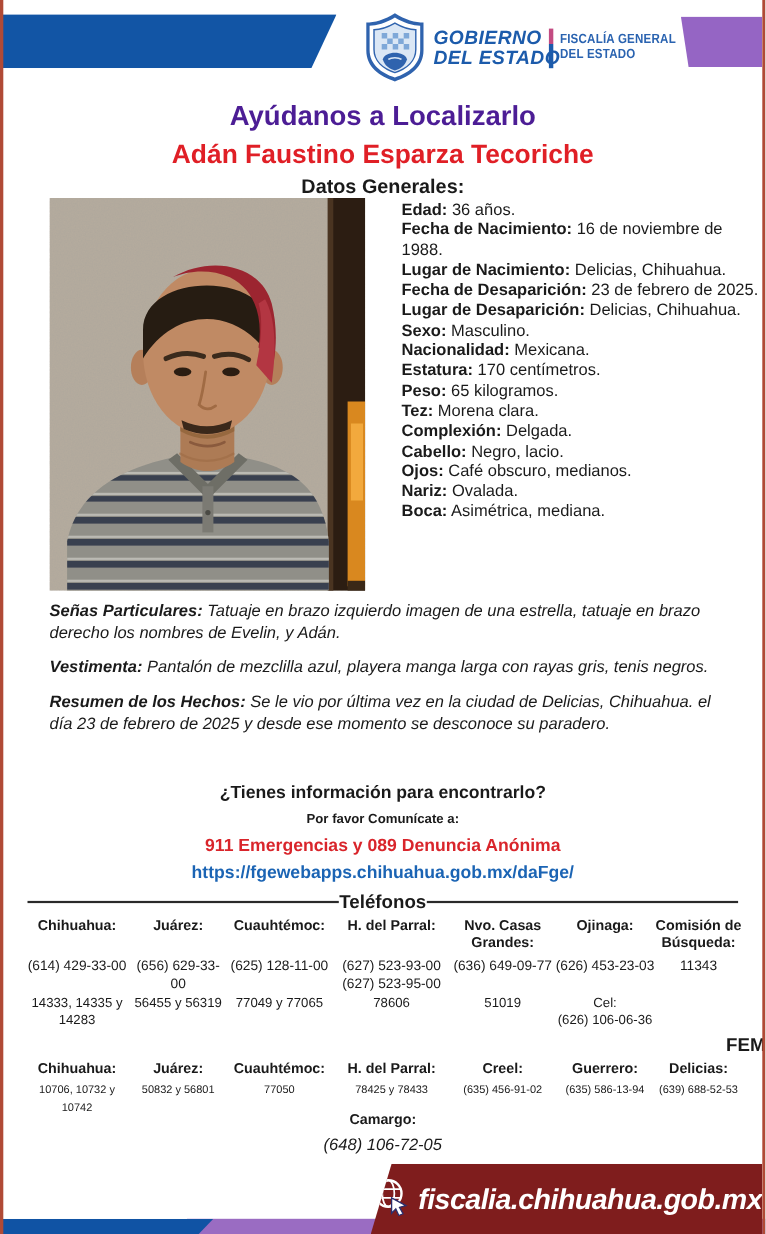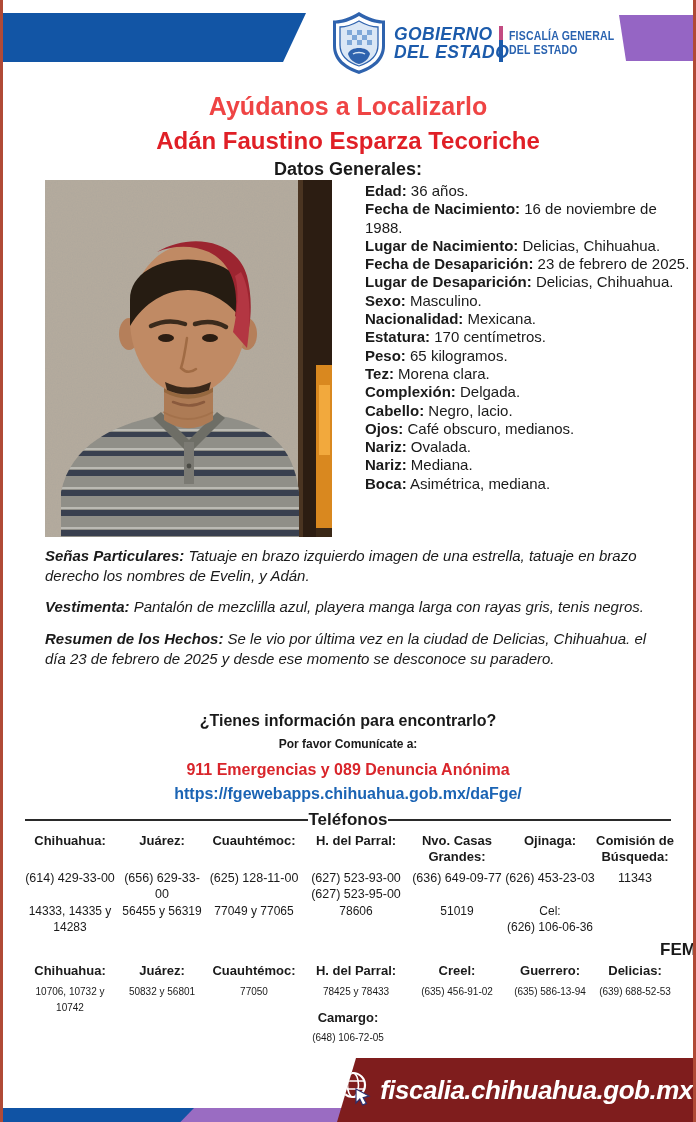--- a/index.html
+++ b/index.html
@@ -21,21 +21,21 @@
   .logo-divider .top{height:40%;background:#c34b82;}
   .logo-divider .bot{height:60%;background:#1c5bab;}
   .agency-text{position:absolute;left:509px;top:30px;color:#2a63b0;font-weight:bold;
     font-size:10.5px;line-height:11.5px;letter-spacing:.2px;white-space:pre-line;
     transform:scaleY(1.15);transform-origin:top left;}
   .header-purple{position:absolute;left:613px;top:15px;width:80px;height:46px;
     background:#9565c4;clip-path:polygon(6px 0,100% 0,100% 100%,13px 100%);}
 
   
   .ctr{position:absolute;left:0;right:0;text-align:center;}
-  .title-main{top:92px;font-size:25px;font-weight:bold;color:#ef4444;}
+  .title-main{top:92px;font-size:25px;font-weight:bold;color:#4c1d95;}
   .title-name{top:127px;font-size:24px;font-weight:bold;color:#e01f26;}
   .title-datos{top:159px;font-size:18px;font-weight:bold;}
 
   
   .photo{position:absolute;left:45px;top:180px;width:287px;height:357px;}
   .photo svg{display:block;}
 
   
   .datos-list{position:absolute;left:365px;top:182px;width:330px;
     font-size:15px;line-height:18.3px;}
@@ -59,21 +59,21 @@
   .grid7{position:absolute;left:22px;width:652px;display:grid;
     grid-template-columns:96px 88px 96px 108px 94px 92px 78px;text-align:center;}
   .grid7 div{white-space:pre-line;}
   .thead{top:833px;font-size:13px;line-height:16px;font-weight:bold;}
   .trow1{top:870px;font-size:12.5px;line-height:16px;}
   .trow2{top:903px;font-size:12px;line-height:16px;}
   .fem-title{top:940px;font-size:17px;font-weight:bold;text-align:right;}
   .fem-head{top:963px;font-size:13px;line-height:16px;font-weight:bold;}
   .fem-row{top:984px;font-size:10px;line-height:16px;}
   .camargo-h{top:1010px;font-size:13px;font-weight:bold;}
-  .camargo-v{top:1032px;font-size:10px;}
+  .camargo-v{top:1032px;font-size:15px;font-style:italic;}
 
   
   .strip-purple{position:absolute;left:170px;right:0;top:1108px;height:14px;background:#9a6cc2;}
   .strip-blue{position:absolute;left:0;top:1108px;width:194px;height:14px;
     background:#1053a4;clip-path:polygon(0 0,100% 0,93% 100%,0 100%);}
   .footer-navy{position:absolute;left:337px;top:1058px;width:356px;height:64px;
     background:#7f1d1d;clip-path:polygon(19px 0,100% 0,100% 100%,0 100%);
     display:flex;align-items:center;justify-content:center;gap:9px;z-index:20;}
   .footer-text{color:#fff;font-size:26px;font-weight:bold;font-style:italic;letter-spacing:-.5px;}
 </style>
@@ -194,21 +194,20 @@
     <div><span class="lbl">Lugar de Desaparición:</span> <span>Delicias, Chihuahua.</span></div>
     <div><span class="lbl">Sexo:</span> <span>Masculino.</span></div>
     <div><span class="lbl">Nacionalidad:</span> <span>Mexicana.</span></div>
     <div><span class="lbl">Estatura:</span> <span>170 centímetros.</span></div>
     <div><span class="lbl">Peso:</span> <span>65 kilogramos.</span></div>
     <div><span class="lbl">Tez:</span> <span>Morena clara.</span></div>
     <div><span class="lbl">Complexión:</span> <span>Delgada.</span></div>
     <div><span class="lbl">Cabello:</span> <span>Negro, lacio.</span></div>
     <div><span class="lbl">Ojos:</span> <span>Café obscuro, medianos.</span></div>
     <div><span class="lbl">Nariz:</span> <span>Ovalada.</span></div>
-    <div><span class="lbl">Nariz:</span> <span>Mediana.</span></div>
     <div><span class="lbl">Boca:</span> <span>Asimétrica, mediana.</span></div>
   </div>
 
   <div class="para para-1">
     <span class="lbl">Señas Particulares:</span>
     <span>Tatuaje en brazo izquierdo imagen de una estrella, tatuaje en brazo derecho los nombres de Evelin, y Adán.</span>
   </div>
   <div class="para para-2">
     <span class="lbl">Vestimenta:</span>
     <span>Pantalón de mezclilla azul, playera manga larga con rayas gris, tenis negros.</span>

